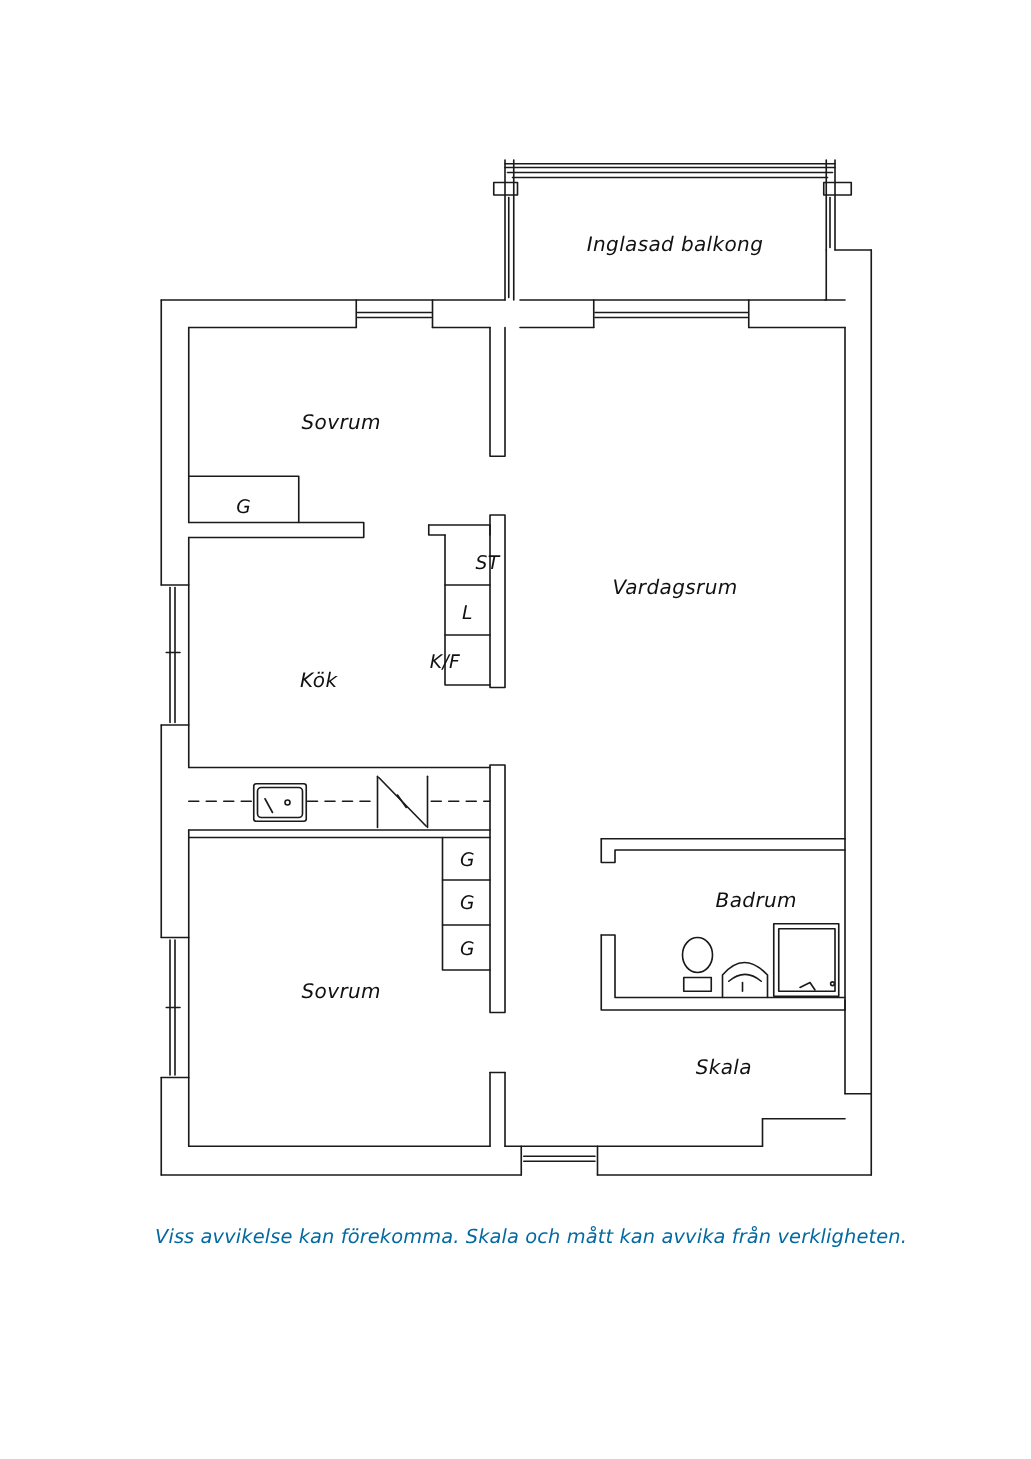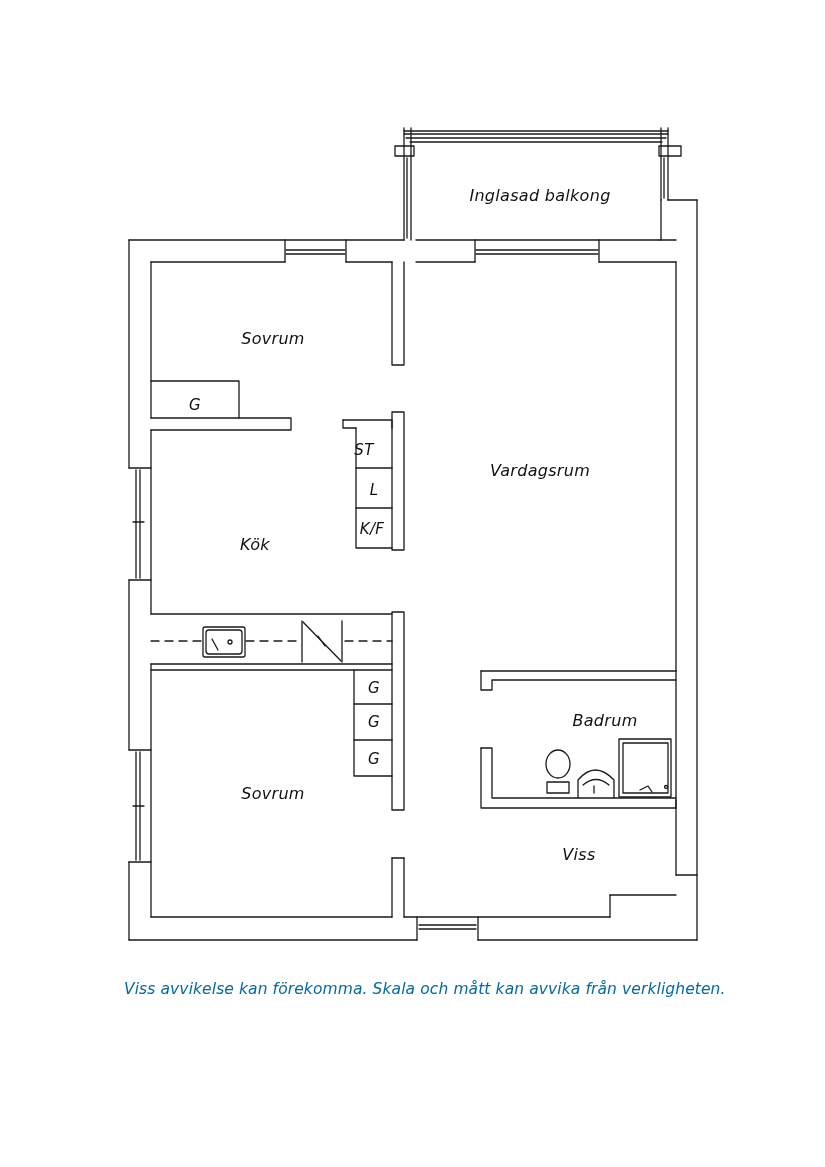--- a/index.html
+++ b/index.html
@@ -181,24 +181,24 @@
       <circle cx="666" cy="787" r="1.5"></circle>
     </g>
   </svg>
 
   <div class="lbl" style="left:540px; top:195px;">Inglasad balkong</div>
   <div class="lbl" style="left:273px; top:338px;">Sovrum</div>
   <div class="lbl" style="left:255px; top:544px;">Kök</div>
   <div class="lbl" style="left:540px; top:470px;">Vardagsrum</div>
   <div class="lbl" style="left:273px; top:793px;">Sovrum</div>
   <div class="lbl" style="left:577px; top:720px;margin-left:28px;">Badrum</div>
-  <div class="lbl" style="left:579px; top:854px;">Viss</div>
+  <div class="lbl" style="left:579px; top:854px;">Skala</div>
 
   <div class="lbl small" style="left:195px; top:405px;">G</div>
-  <div class="lbl small" style="left:364px; top:450px;">ST</div>
+  <div class="lbl small" style="left:390px; top:450px;">ST</div>
   <div class="lbl small" style="left:374px; top:490px;">L</div>
-  <div class="lbl small" style="left:372px; top:529px;text-align:center;">K/F</div>
+  <div class="lbl small" style="left:356px; top:529px;text-align:center;">K/F</div>
   <div class="lbl small" style="left:374px; top:688px;">G</div>
   <div class="lbl small" style="left:374px; top:722px;">G</div>
   <div class="lbl small" style="left:374px; top:759px;">G</div>
 </div>
 
 <div class="disclaimer">Viss avvikelse kan förekomma. Skala och mått kan avvika från verkligheten.</div>
 
 </body></html>

